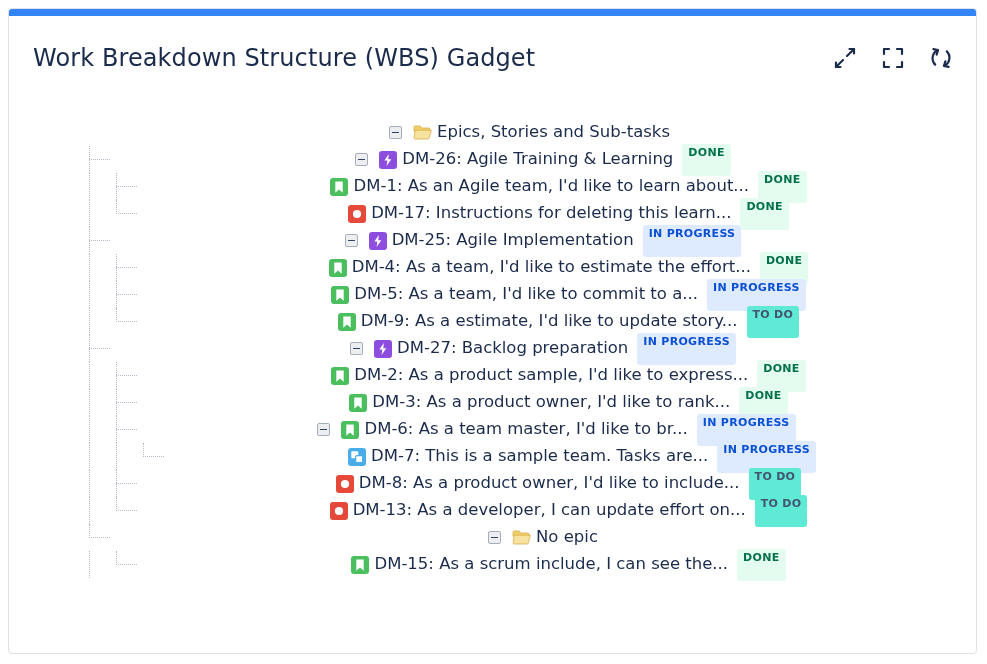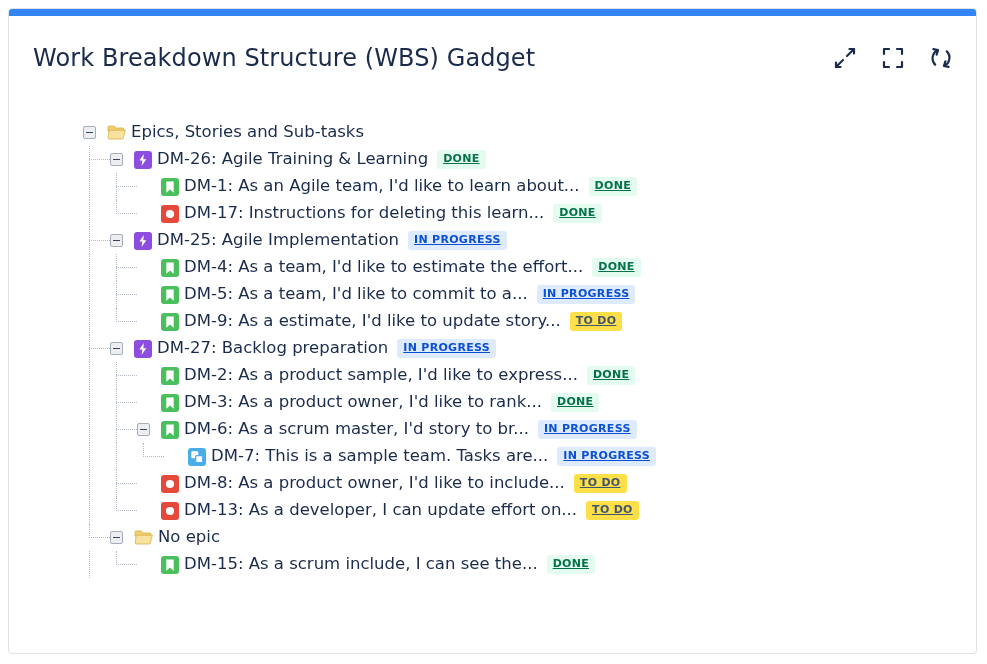--- a/index.html
+++ b/index.html
@@ -80,20 +80,21 @@
     padding-left: 74px;
     box-sizing: border-box;
   }
 
   .node {
     position: relative;
     height: 27px;
     display: flex;
     align-items: center;
     white-space: nowrap;
+    justify-content: center;
   }
 
   
   .guides {
     position: absolute;
     left: 0;
     top: 0;
     height: 27px;
     pointer-events: none;
   }
@@ -158,30 +159,29 @@
     line-height: 1;
     margin-left: 1px;
   }
   .node-label.folder-label { margin-left: 2px; }
 
   .badge {
     margin-left: 9px;
     font-size: 11px;
     font-weight: bold;
     letter-spacing: 0.3px;
-    padding: 3px 6px 5px 6px;
+    padding: 3px 6px 18px 6px;
     border-radius: 3px;
     line-height: 1;
     text-transform: uppercase;
     display: inline-block;
-    text-decoration: underline;
   }
   .badge.done { background: #e3fcef; color: #04714b; }
   .badge.inprogress { background: #deebff; color: #0b4fd4; }
-  .badge.todo { background: #fde047; color: #44546f; }
+  .badge.todo { background: #5eead4; color: #44546f; }
 </style>
 </head>
 <body>
 
 <div class="gadget-card">
 
   <div class="accent-bar"></div>
 
   <div class="gadget-header">
     <div class="gadget-title">Work Breakdown Structure (WBS) Gadget</div>
@@ -412,21 +412,21 @@
         </div>
         <div style="width: 54px; flex: 0 0 auto;"></div>
         <div class="toggle"></div>
         <div class="gap-sm"></div>
         <span class="type-icon">
           <svg width="18" height="18" viewBox="0 0 18 18">
             <rect x="0" y="0" width="18" height="18" rx="3" fill="#4bbf5e"></rect>
             <path d="M5.3 3.4 h7.4 v11.3 L9 11.4 L5.3 14.7 z" fill="#ffffff"></path>
           </svg>
         </span>
-        <span class="node-label">DM-6: As a scrum master, I'd story to br...</span>
+        <span class="node-label">DM-6: As a team master, I'd like to br...</span>
         <span class="badge inprogress">IN PROGRESS</span>
       </div>
       <div class="node">
         <div class="guides">
           <div class="vline" style="left: 6px;"></div>
           <div class="vline" style="left: 33px;"></div>
           <div class="vline half" style="left: 60px;"></div>
           <div class="hline" style="left: 60px; width: 21px;"></div>
         </div>
         <div style="width: 81px; flex: 0 0 auto;"></div>

